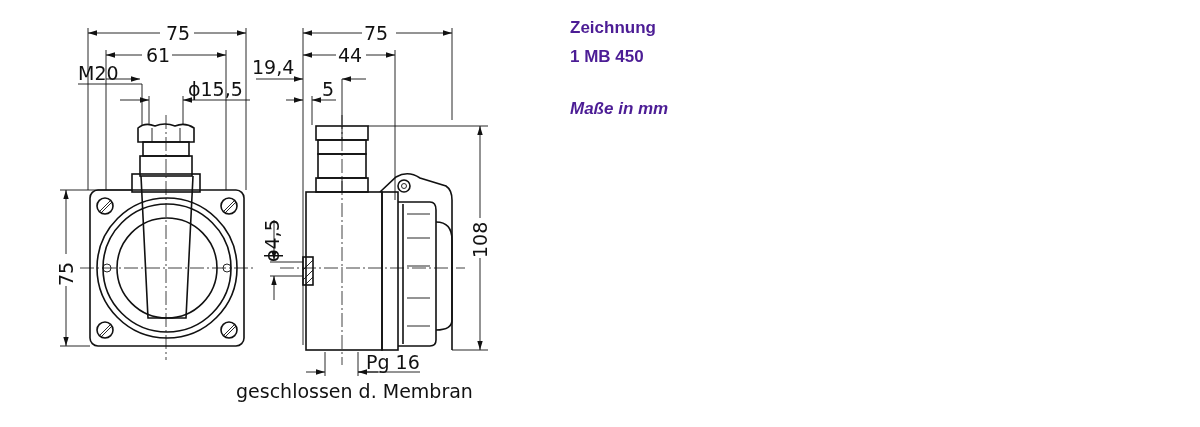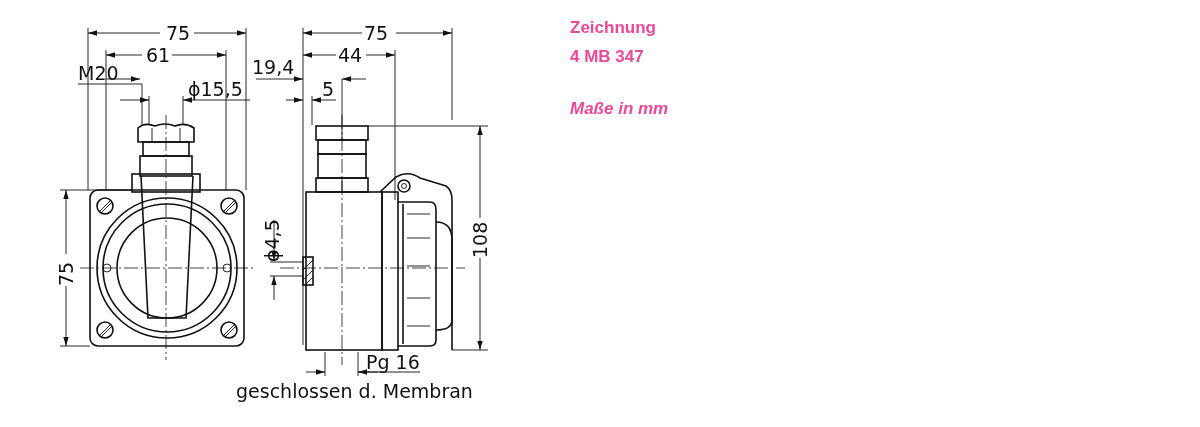--- a/index.html
+++ b/index.html
@@ -1,19 +1,19 @@
 <!DOCTYPE html>
 <html><head>
   <meta charset="utf-8">
   <style>
     html, body { margin: 0; padding: 0; background: #ffffff; }
     body { width: 1200px; height: 427px; position: relative; overflow: hidden; }
     #drawing { position: absolute; left: 0; top: 0; }
     .dimtext { font-family: "DejaVu Sans", sans-serif; font-size: 19px; fill: #111; }
-    .note { position: absolute; left: 570px; font-family: "Liberation Sans", sans-serif; font-weight: bold; font-size: 17px; color: #ec4899; }
+    .note { position: absolute; left: 570px; font-family: "Liberation Sans", sans-serif; font-weight: bold; font-size: 17px; color: #4c1d95; }
     .caption { font-family: "DejaVu Sans", sans-serif; font-size: 19px; fill: #111; }
     .line { stroke: #111; fill: none; stroke-width: 1.6; }
     .thin { stroke: #111; fill: none; stroke-width: 0.9; }
     .center { stroke: #111; fill: none; stroke-width: 0.8; stroke-dasharray: 14 3 2 3; }
   </style>
 </head>
 <body>
 
 <svg id="drawing" width="1200" height="427" viewBox="0 0 1200 427">
   <defs>
@@ -161,14 +161,14 @@
     <line class="thin" x1="358" y1="352" x2="358" y2="376"></line>
     <line class="thin" x1="306" y1="372" x2="325" y2="372" marker-end="url(#arr)"></line>
     <line class="thin" x1="378" y1="372" x2="358" y2="372" marker-end="url(#arr)"></line>
     <line class="thin" x1="358" y1="372" x2="420" y2="372"></line>
     <text class="dimtext" x="366" y="369">Pg 16</text>
     <text class="caption" x="236" y="398">geschlossen d. Membran</text>
   </g>
 </svg>
 
 <div class="note" style="top:18px;">Zeichnung</div>
-<div class="note" style="top:47px;">4 MB 347</div>
+<div class="note" style="top:47px;">1 MB 450</div>
 <div class="note" style="top:99px;font-style:italic;">Maße in mm</div>
 
 </body></html>

